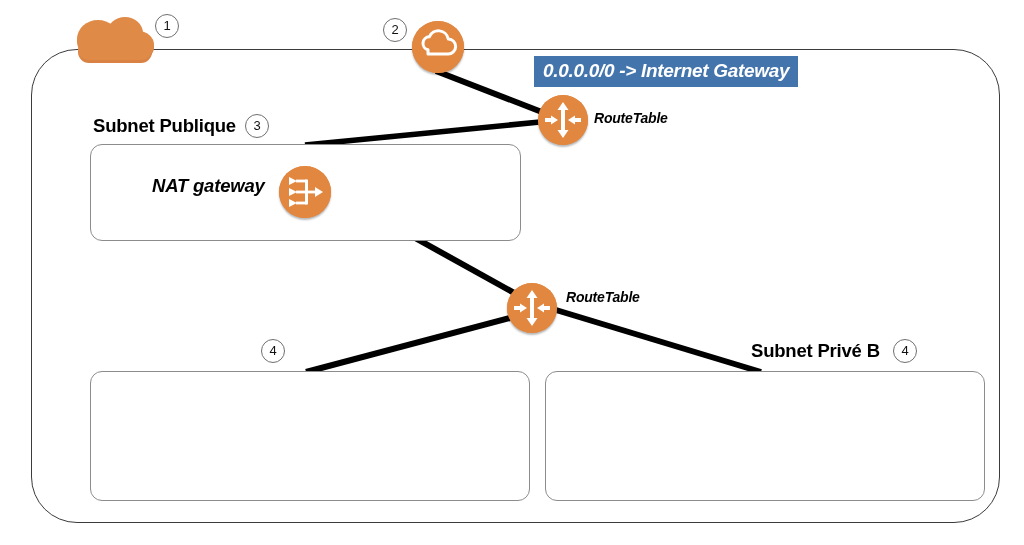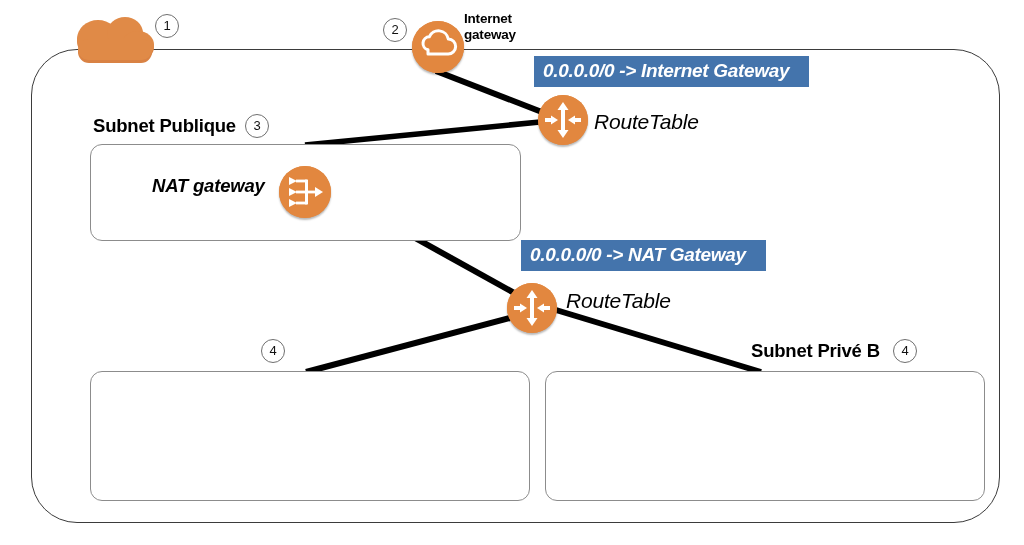--- a/index.html
+++ b/index.html
@@ -59,23 +59,23 @@
   .label-subnet { font-size: 18.5px; }
   .label-nat    { font-size: 18.5px; font-style: italic; }
   .label-igw {
     font-size: 13.5px;
     line-height: 16px;
     white-space: normal;
     width: 76px;
     text-align: left;
   }
   .label-rt {
-    font-size: 21px;
+    font-size: 14px;
     font-style: italic;
-    font-weight: normal;
+    font-weight: bold;
   }
 
   .lbl-subnet-public { left: 93px;  top: 115px; }
   .lbl-subnet-priv-a { left: 119px; top: 340px; }
   .lbl-subnet-priv-b { left: 751px; top: 340px; }
   .lbl-nat           { left: 152px; top: 175px; }
   .lbl-igw           { left: 464px; top: 11px;  }
   .lbl-rt-1          { left: 594px; top: 110px; }
   .lbl-rt-2          { left: 566px; top: 289px; }
 
@@ -102,21 +102,21 @@
 
   
   .route-badge {
     position: absolute;
     background: #4474AC;
     color: #ffffff;
     font-size: 19px;
     font-weight: bold;
     font-style: italic;
     letter-spacing: -0.3px;
-    padding: 4px 20px 5px 9px;
+    padding: 4px 9px 5px 9px;
     white-space: nowrap;
     box-sizing: border-box;
   }
   .badge-igw { left: 534px; top: 56px;  }
   .badge-nat { left: 521px; top: 240px; }
 
   
   .node {
     position: absolute;
     border-radius: 50%;
@@ -238,36 +238,34 @@
       <rect x="23" y="11" width="4" height="28" fill="#ffffff"></rect>
       <polygon points="25,7 19.5,15 30.5,15" fill="#ffffff"></polygon>
       <polygon points="25,43 19.5,35 30.5,35" fill="#ffffff"></polygon>
       <rect x="7" y="23" width="9" height="4" fill="#ffffff"></rect>
       <polygon points="20,25 13,20.5 13,29.5" fill="#ffffff"></polygon>
       <rect x="34" y="23" width="9" height="4" fill="#ffffff"></rect>
       <polygon points="30,25 37,20.5 37,29.5" fill="#ffffff"></polygon>
     </svg>
   </div>
 
-  <div class="label label-igw lbl-igw">Internet gateway</div>
 
   <div class="label label-subnet lbl-subnet-public">Subnet Publique</div>
 
   <div class="label label-nat lbl-nat">NAT gateway</div>
 
 
   <div class="label label-subnet lbl-subnet-priv-b">Subnet Privé B</div>
 
   <div class="label label-rt lbl-rt-1">RouteTable</div>
 
   <div class="label label-rt lbl-rt-2">RouteTable</div>
 
   <div class="route-badge badge-igw">0.0.0.0/0 -&gt; Internet Gateway</div>
 
-  <div class="route-badge badge-nat">0.0.0.0/0 -&gt; NAT Gateway</div>
 
   <div class="step-circle step-1">1</div>
   <div class="step-circle step-2">2</div>
   <div class="step-circle step-3">3</div>
   <div class="step-circle step-4a">4</div>
   <div class="step-circle step-4b">4</div>
 
 </div>
 
 </body></html>

